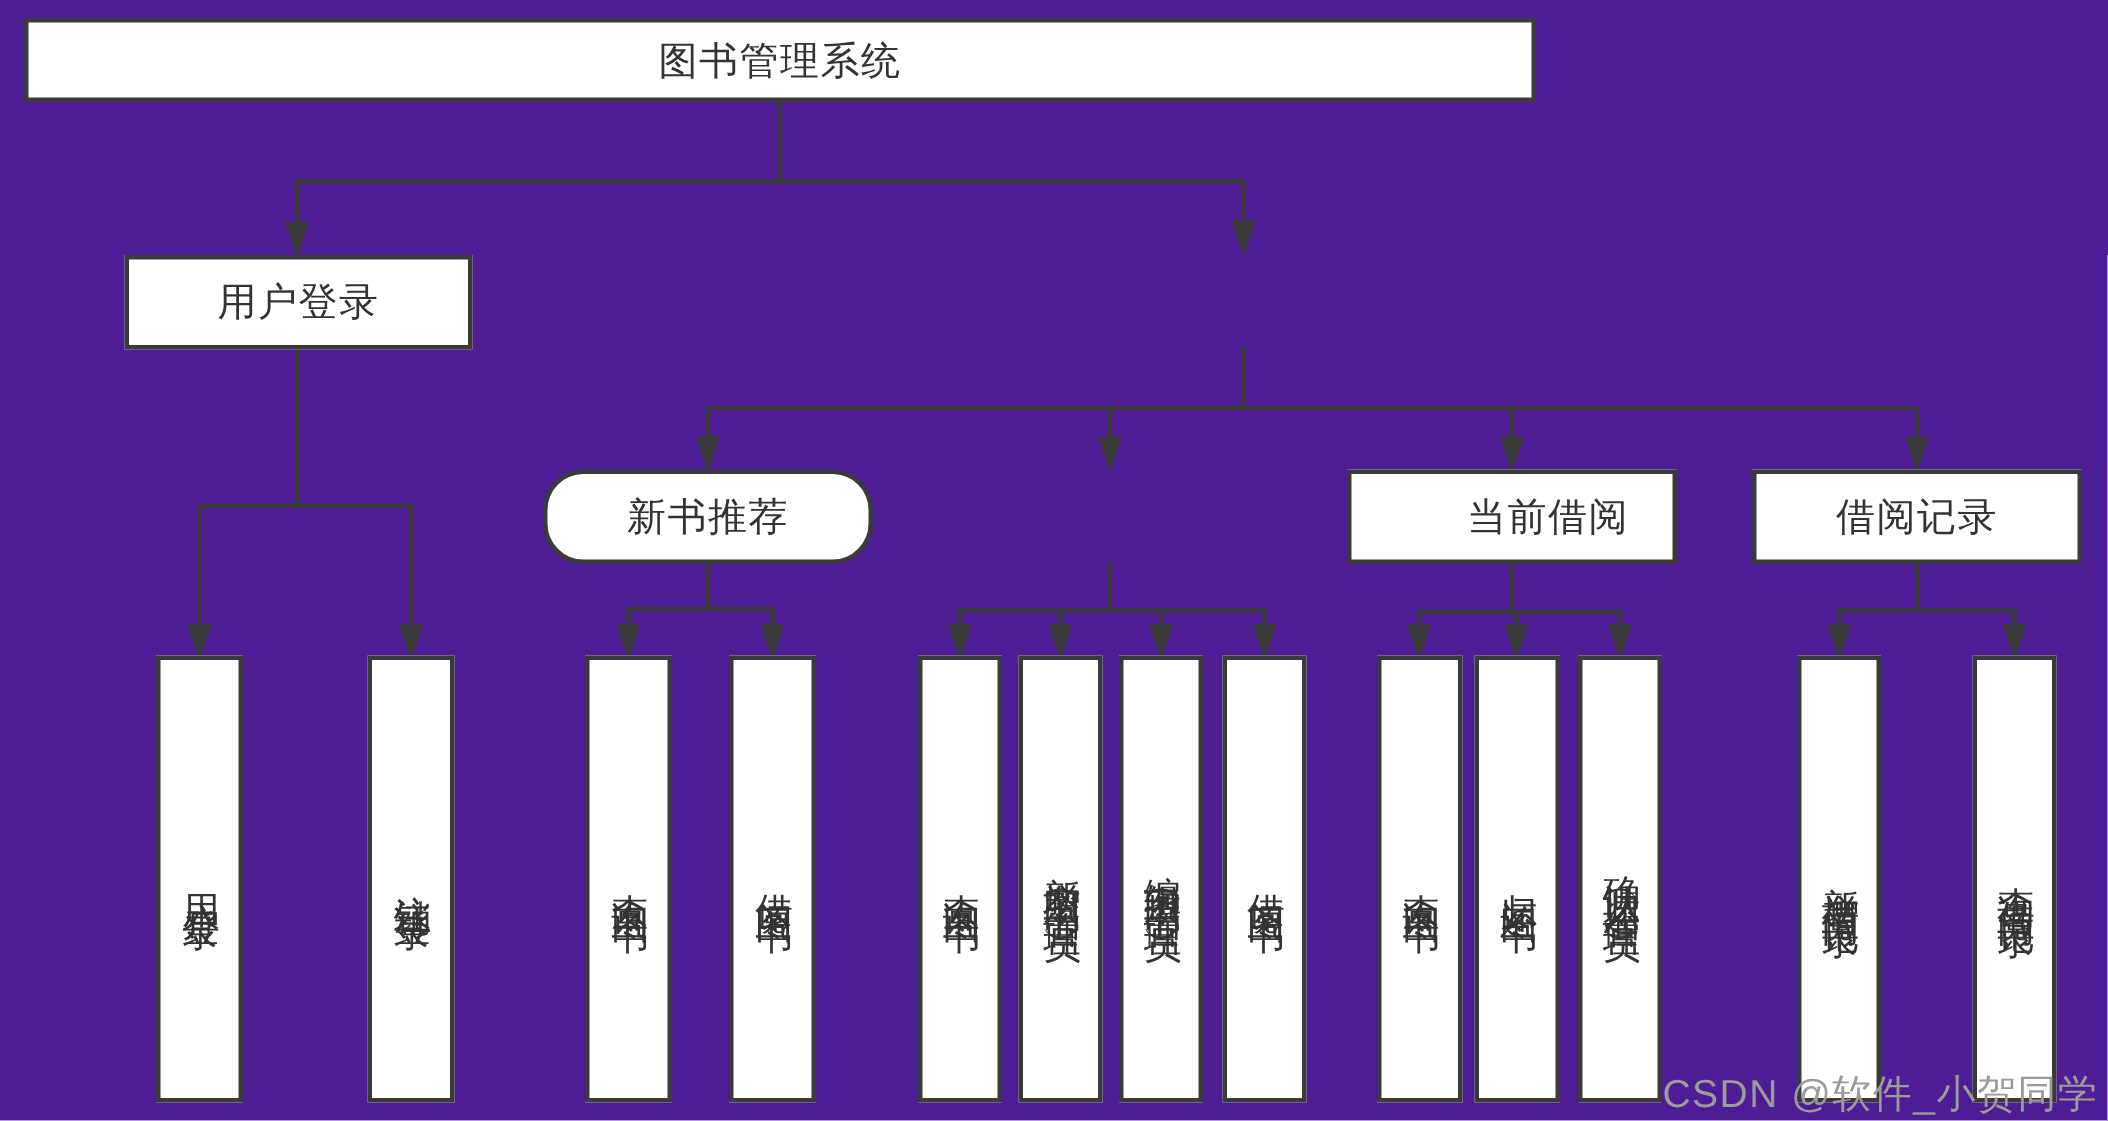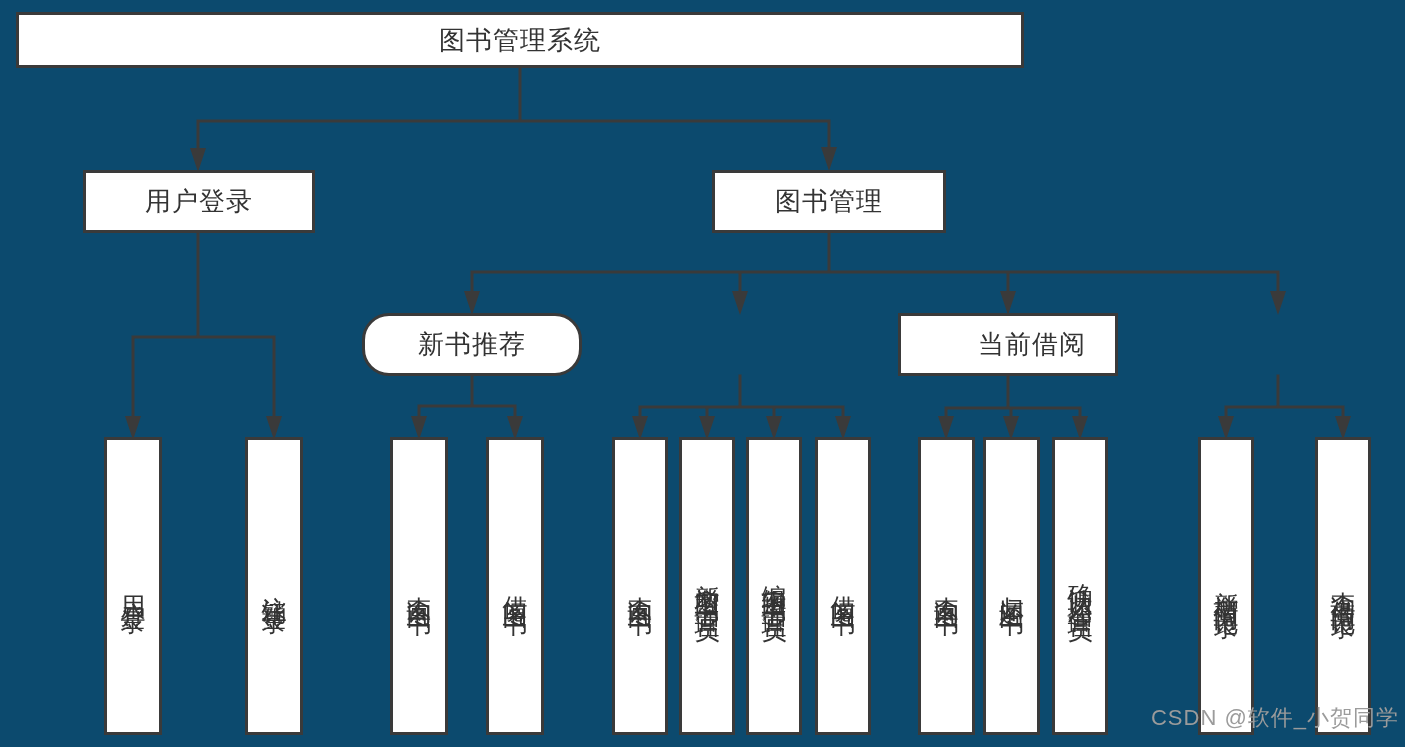--- a/index.html
+++ b/index.html
@@ -1,19 +1,19 @@
 <!DOCTYPE html>
 <html><head>
 <meta charset="utf-8">
 <style>
   html,body{margin:0;padding:0;background:#ffffff;}
   .canvas{
     position:relative;
     width:1405px;height:747px;
-    background:#0c4a6e;
+    background:#4c1d95;
     font-family:"Liberation Sans","DejaVu Sans",sans-serif;
     color:#333333;
     overflow:hidden;
     text-align:center;
   }
   .box{
     position:absolute;
     box-sizing:border-box;
     background:#ffffff;
     border:3px solid #3a3a3a;
@@ -33,22 +33,22 @@
   svg.connectors{
     position:absolute;left:0;top:0;
     pointer-events:none;
   }
   svg.connectors .wire{
     fill:none;stroke:#3a3a3a;stroke-width:3;stroke-linecap:square;
   }
   svg.connectors .head{fill:#3a3a3a;stroke:none;}
   .watermark{
     position:absolute;
-    right:6px;bottom:14px;
-    font-size:22px;
+    right:6px;bottom:0;
+    font-size:26px;
     color:#9b9b9b;
     letter-spacing:1px;
     z-index:5;
   }
 </style>
 </head>
 <body>
 
 <div class="canvas">
 
@@ -95,29 +95,29 @@
     </g>
   </svg>
 
   <div class="box" style="left:16px;top:12px;width:1008px;height:56px;">
     <span>图书管理系统</span>
   </div>
 
   <div class="box" style="left:83px;top:170px;width:232px;height:63px;">
     <span>用户登录</span>
   </div>
-  <div class="box" style="left:712px;top:170px;width:234px;height:63px;">
-    <span>图书管理</span>
-  </div>
 
   <div class="box" style="left:362px;top:313px;width:220px;height:63px;border-radius:27px;">
     <span>新书推荐</span>
   </div>
   <div class="box" style="left:898px;top:313px;width:220px;height:63px;padding-left:48px;">
     <span>当前借阅</span>
+  </div>
+  <div class="box" style="left:1168px;top:313px;width:220px;height:63px;">
+    <span>借阅记录</span>
   </div>
 
   <div class="box leaf" style="left:104px;top:437px;width:58px;height:298px;">
     <span>用户登录</span>
   </div>
   <div class="box leaf" style="left:245px;top:437px;width:58px;height:298px;">
     <span>注销登录</span>
   </div>
 
   <div class="box leaf" style="left:390px;top:437px;width:58px;height:298px;">

